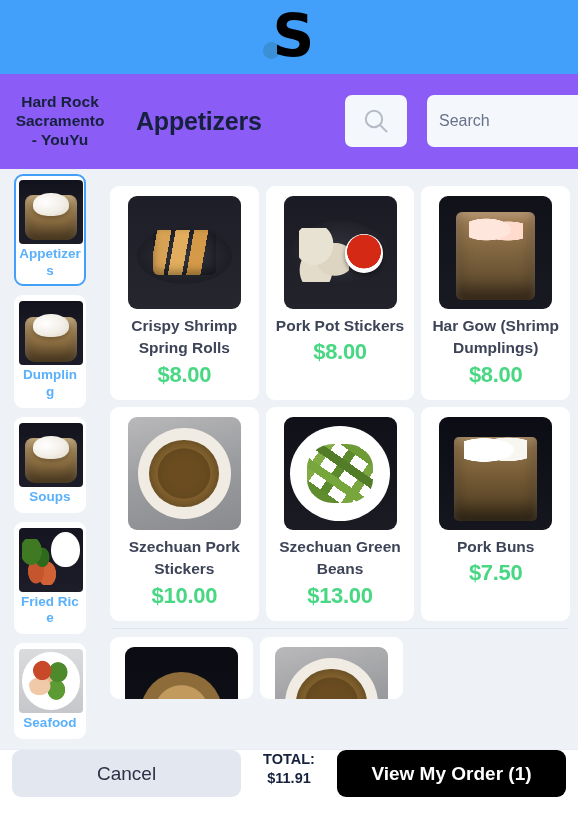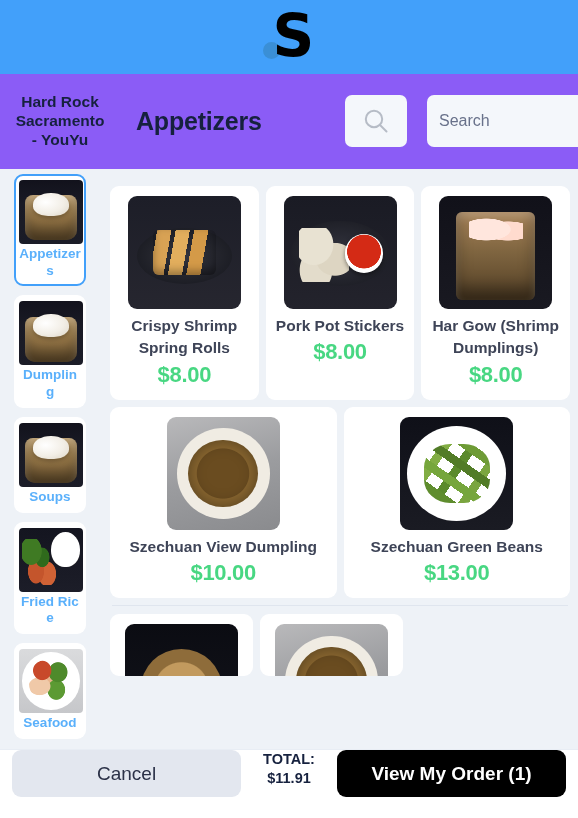--- a/index.html
+++ b/index.html
@@ -542,31 +542,40 @@
             <div class="item-price">$8.00</div>
           </div>
         </div>
         <div class="row-group">
           <div class="item-card">
             <div class="item-thumb">
               <div class="ph ph-szechuan-dump">
                 <div class="dumps"></div>
               </div>
             </div>
-            <div class="item-name">Szechuan View Dumpling</div>
+            <div class="item-name">Szechuan Pork Stickers</div>
             <div class="item-price">$10.00</div>
           </div>
           <div class="item-card">
             <div class="item-thumb">
               <div class="ph ph-greenbeans">
                 <div class="dumps"></div>
               </div>
             </div>
             <div class="item-name">Szechuan Green Beans</div>
             <div class="item-price">$13.00</div>
+          </div>
+          <div class="item-card">
+            <div class="item-thumb">
+              <div class="ph ph-porkbuns">
+                <div class="dumps"></div>
+              </div>
+            </div>
+            <div class="item-name">Pork Buns</div>
+            <div class="item-price">$7.50</div>
           </div>
         </div>
         <div class="row-divider"></div>
         <div class="partial-row">
           <div class="partial-card">
             <div class="partial-thumb">
               <div class="ph ph-soupbowl"></div>
             </div>
           </div>
           <div class="partial-card">

